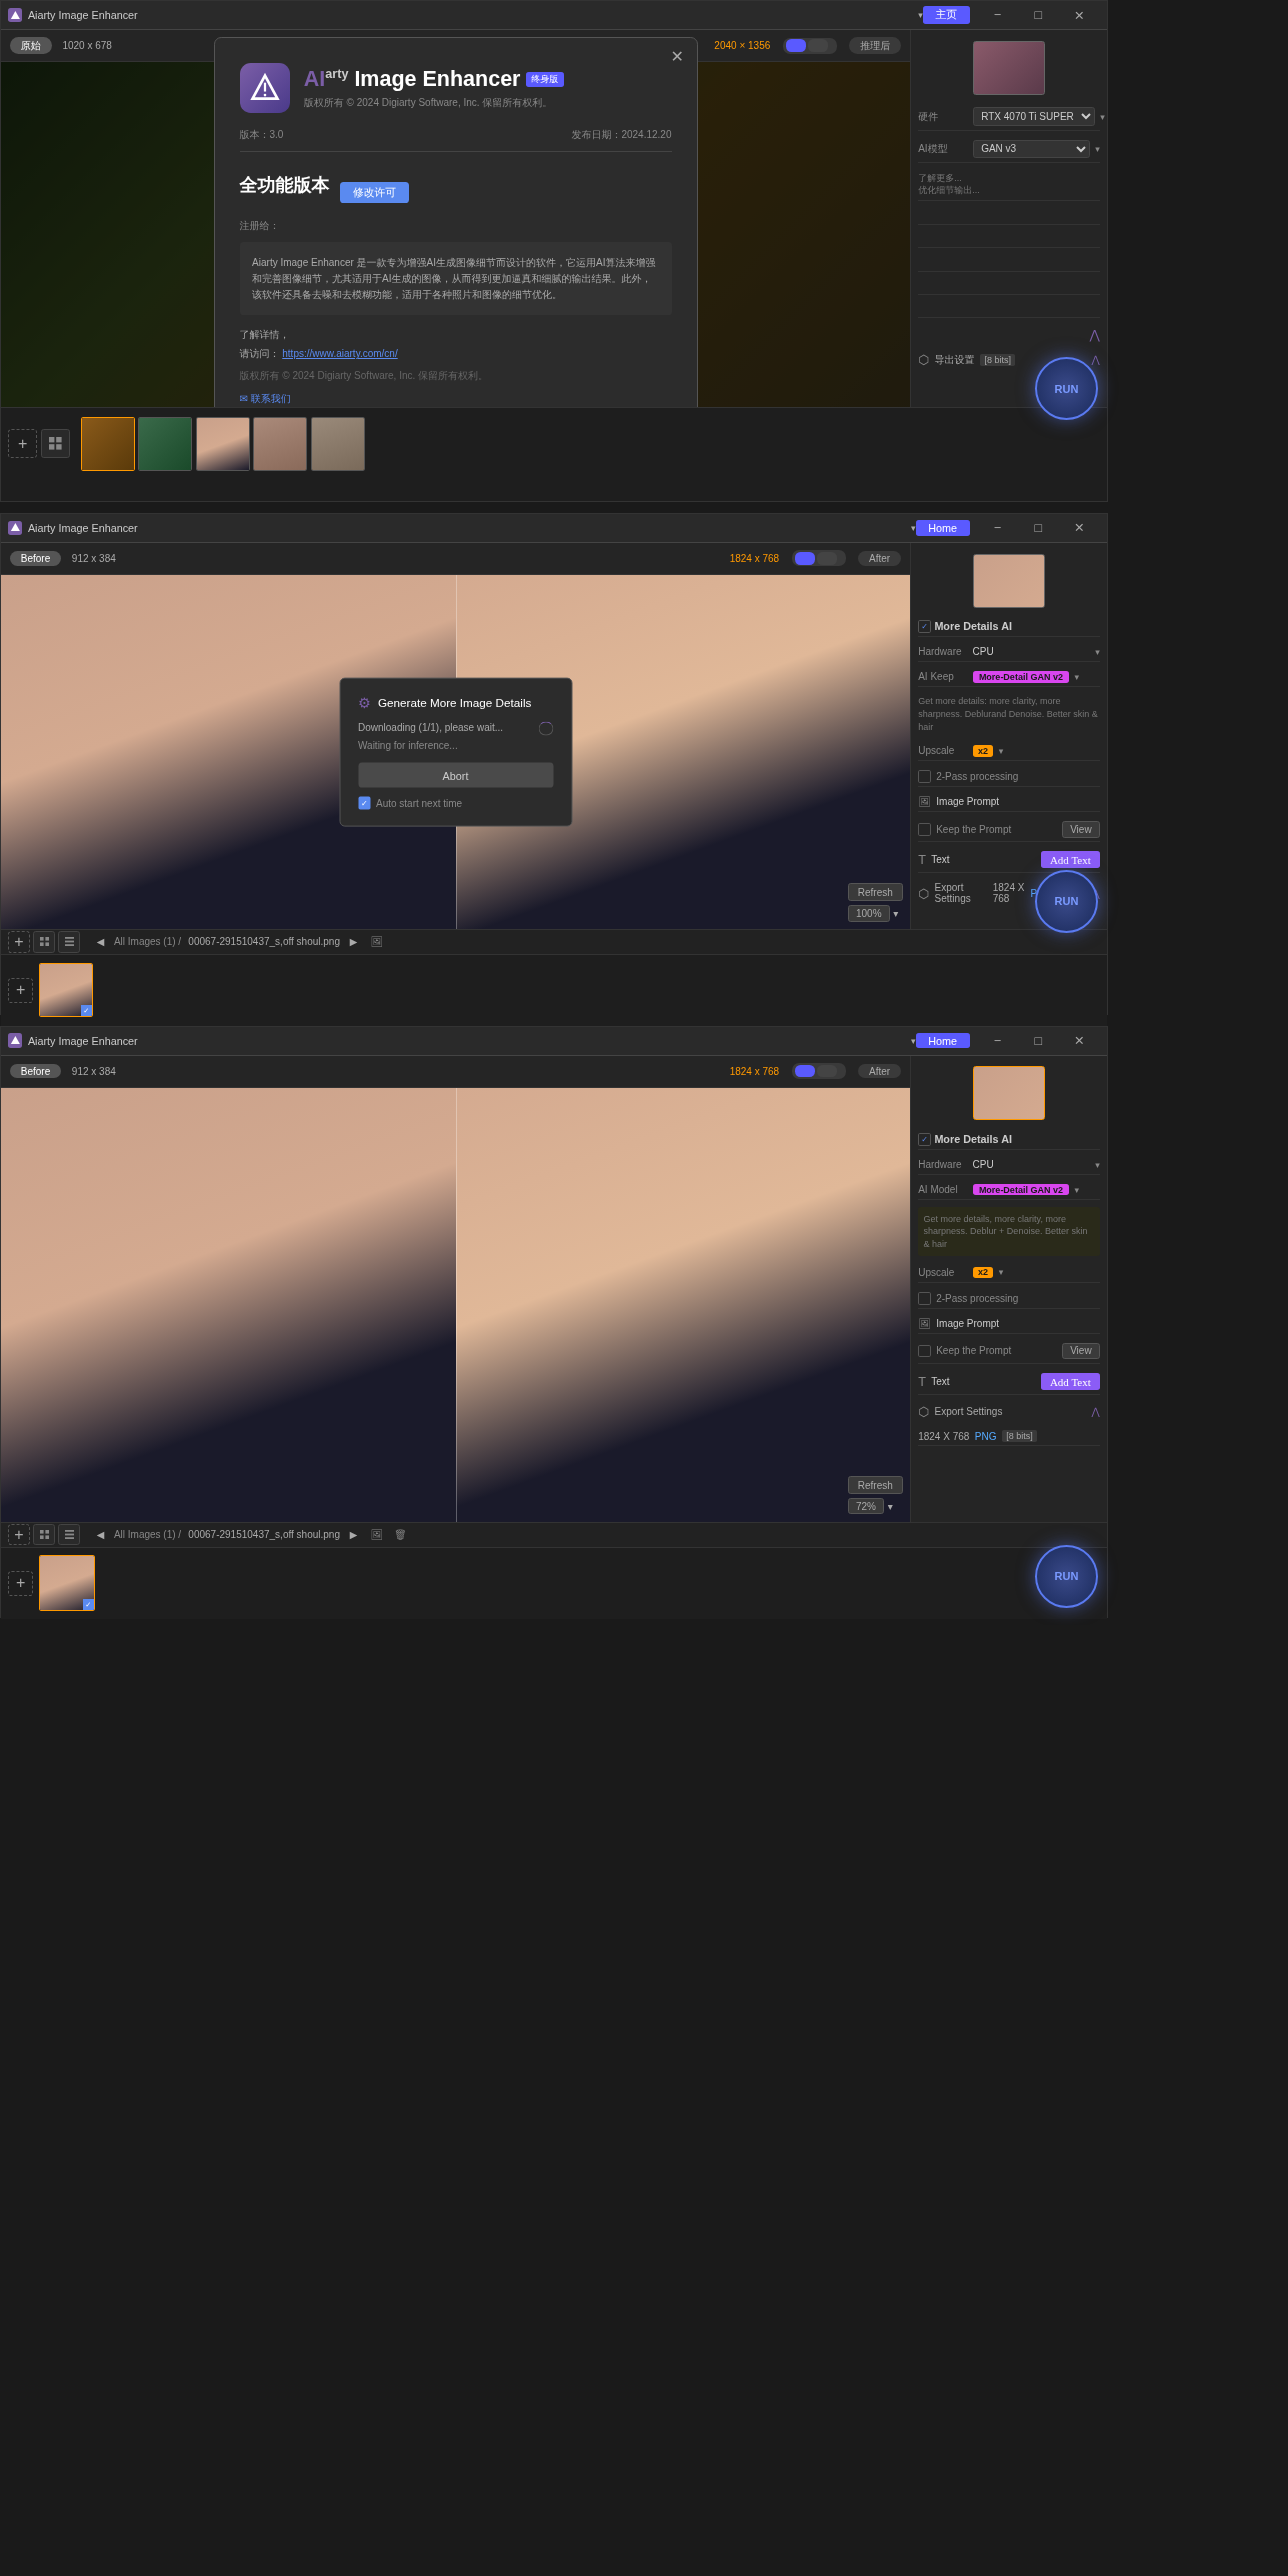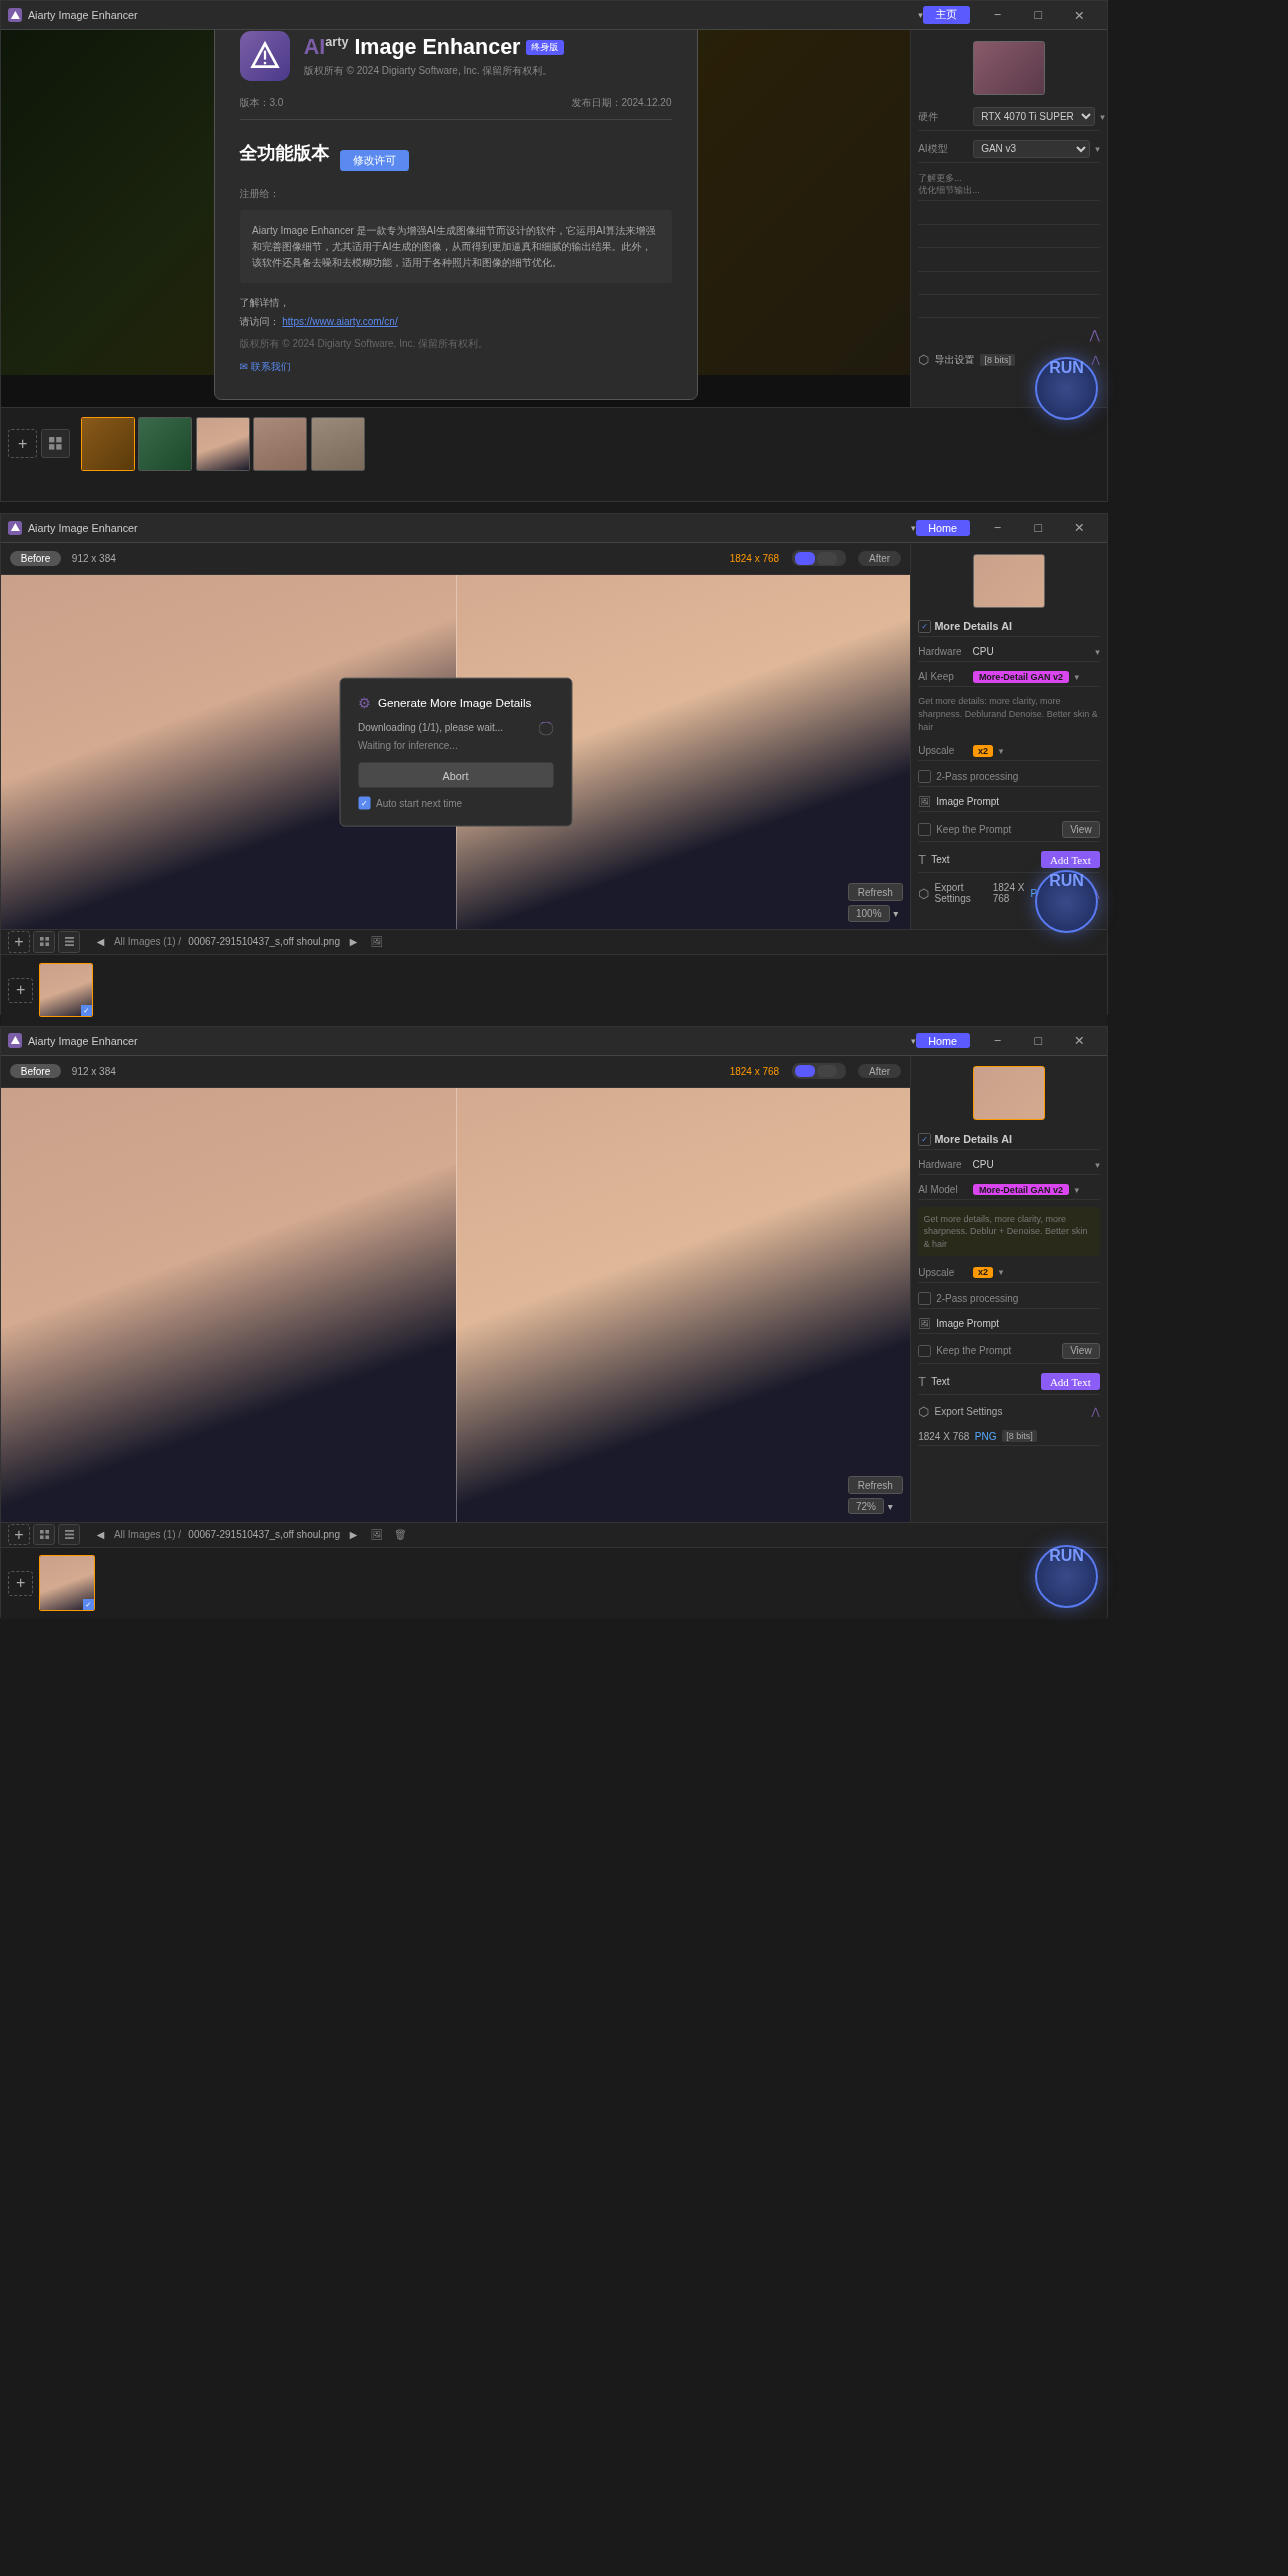--- a/index.html
+++ b/index.html
@@ -198,22 +198,22 @@
       overflow: hidden;
       position: relative;
       cursor: pointer;
     }
     .thumb.selected { border: 1.8px solid #f90; }
     .run-btn {
       width: 63px; height: 63px;
       border-radius: 50%;
       background: radial-gradient(circle, #3a4a8a, #1a2a5a);
       border: 2.7px solid #5a7af0;
-      display: flex; justify-content: center;
-      color: #7a9aff; font-size: 16px; font-weight: bold;
+      display: flex; align-items: center; justify-content: center;
+      color: #7a9aff; font-size: 11px; font-weight: bold;
       cursor: pointer; box-shadow: 0 0 18px rgba(90,120,240,0.5);
     }
 
     
     .panel-row {
       display: flex; align-items: center;
       padding: 3.6px 0; border-bottom: 0.9px solid #333;
       gap: 5.4px; font-size: 10px;
     }
     .panel-label { color: #888; min-width: 49px; }
@@ -397,20 +397,31 @@
       <span style="color:#aaa;font-size:9px;cursor:pointer;">▾</span>
       <button class="home-btn">主页</button>
       <button class="title-bar-btn">−</button>
       <button class="title-bar-btn">□</button>
       <button class="title-bar-btn close">✕</button>
     </div>
 
     <div class="main-area" style="height:377px;">
 
       <div class="canvas-area">
+        <div class="canvas-top-bar">
+          <div class="tab-pill active">原始</div>
+          <span class="res-display">1020 x 678</span>
+          <div style="flex:1;"></div>
+          <span class="res-display orange">2040 × 1356</span>
+          <div style="width:54px;background:#3a3a3a;height:16px;border-radius:7.2px;display:flex;align-items:center;padding:1.8px 3.6px;gap:1.8px;margin:0 5.4px;">
+            <div style="width:20px;height:12.6px;background:#5a5aff;border-radius:5.4px;"></div>
+            <div style="width:20px;height:12.6px;background:#444;border-radius:5.4px;"></div>
+          </div>
+          <div class="tab-pill">推理后</div>
+        </div>
         <div class="canvas-img-area">
 
           <div style="width:100%;height:100%;background:linear-gradient(135deg,#2a4a1a 0%,#5a7a2a 30%,#8a6a1a 60%,#6a5a2a 100%);opacity:0.7;"></div>
 
           <div class="dialog-overlay">
             <div class="dialog">
               <button class="dialog-close">✕</button>
 
               <div class="dialog-header">
                 <div class="dialog-logo">

